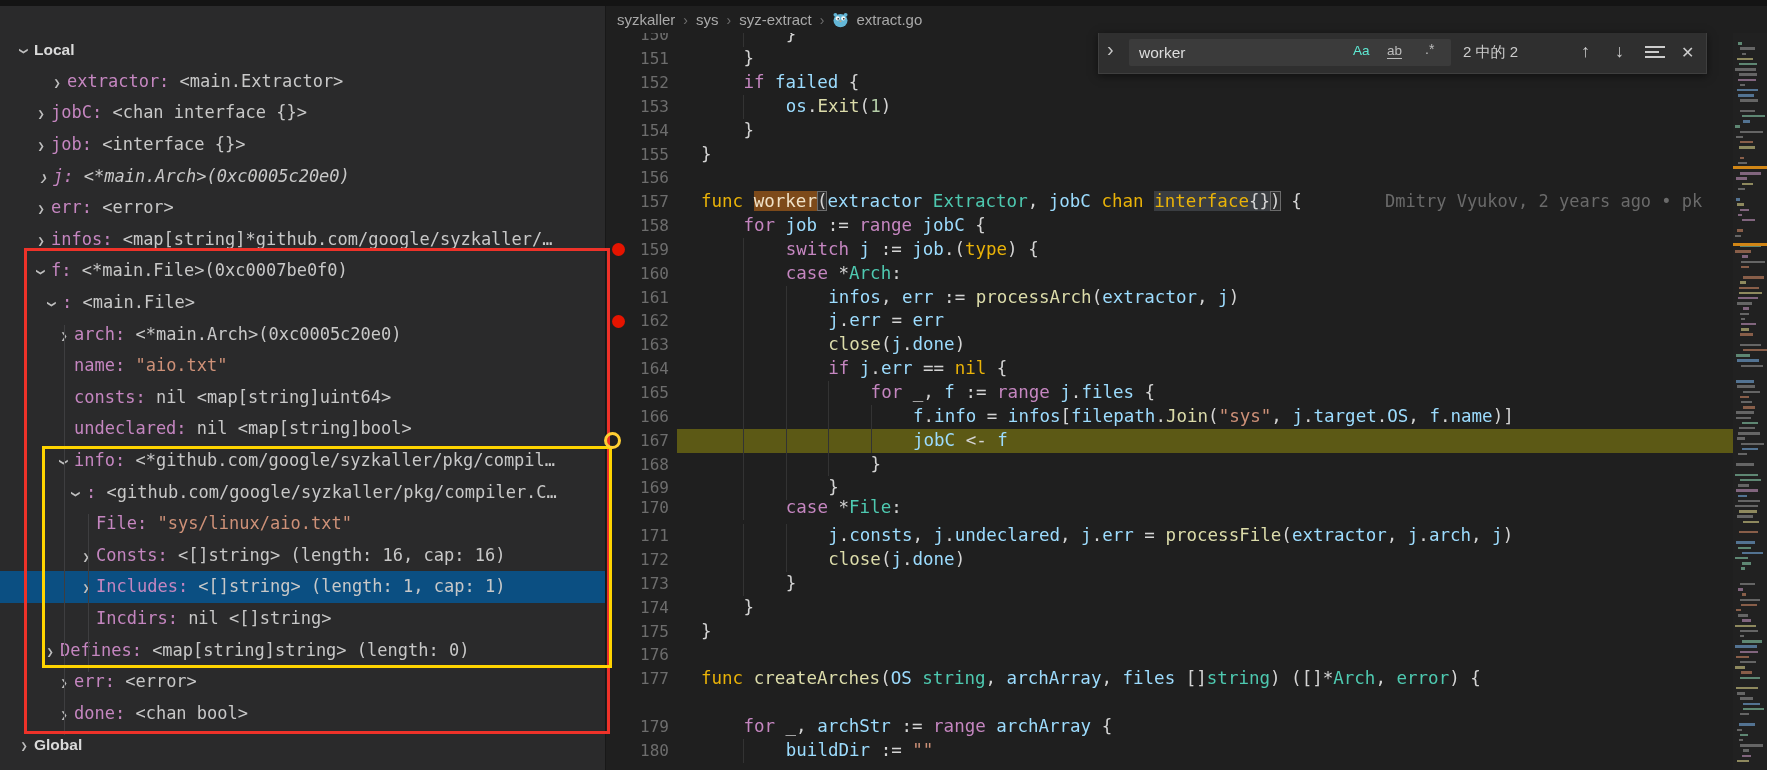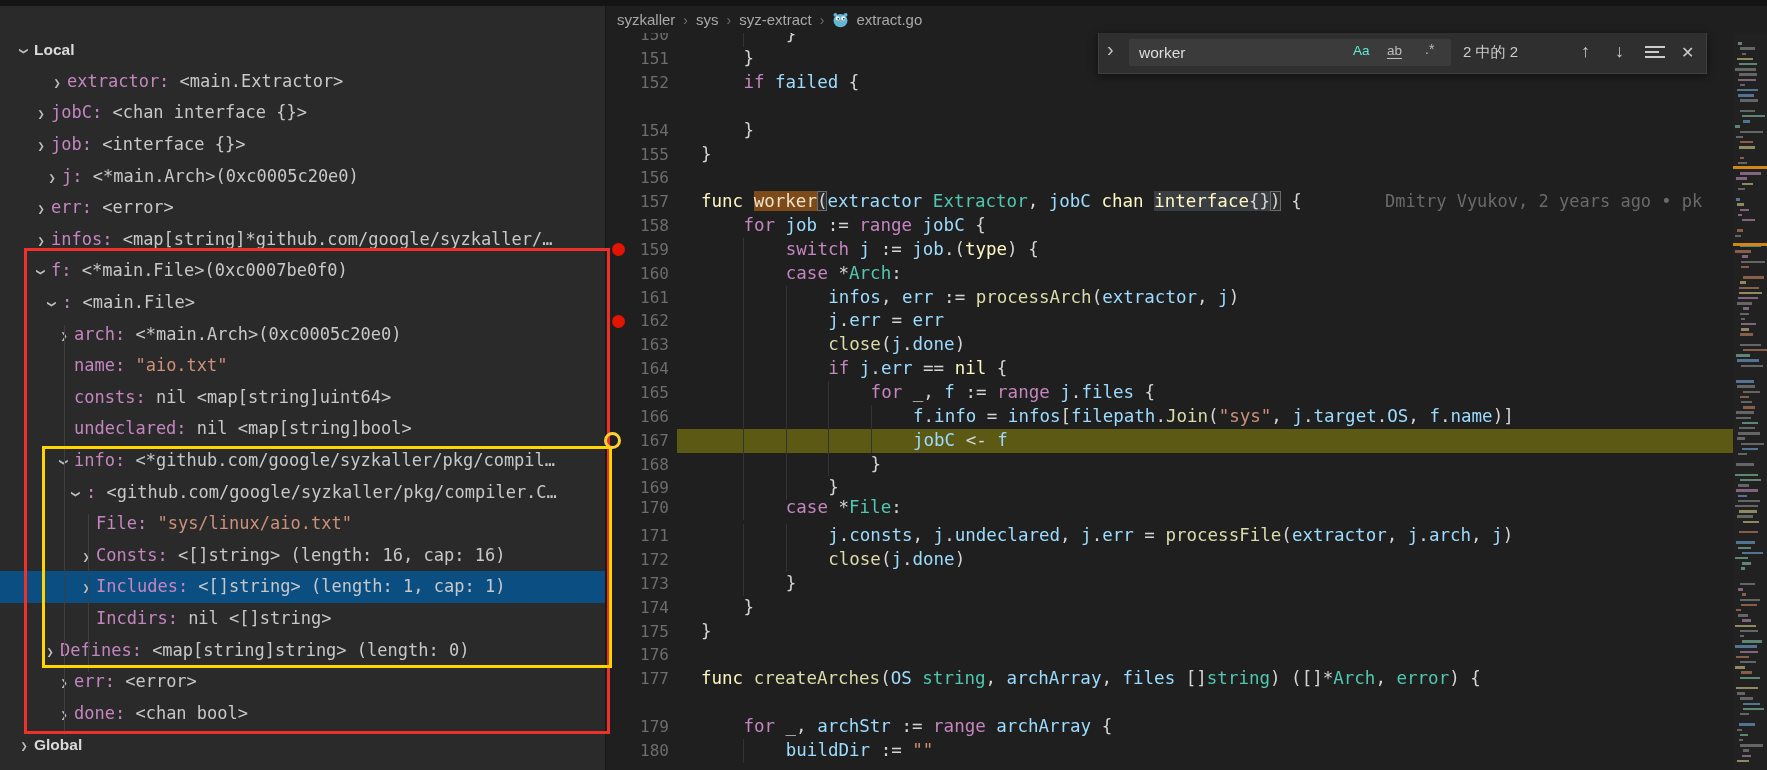--- a/index.html
+++ b/index.html
@@ -41,21 +41,21 @@
 
   
   .code{position:absolute;left:606px;top:23.3px;width:1127px;height:746px;z-index:1;}
   .crow{position:absolute;left:0;width:1127px;height:23.85px;line-height:23.85px;white-space:pre;
         font-family:"DejaVu Sans Mono",monospace;font-size:17.5px;color:#d4d4d4;}
   .crow.cur::before{content:"";position:absolute;left:71px;right:0;top:0;bottom:0;background:#5c5915;}
   .lnum{position:absolute;left:0;width:63px;text-align:right;color:#6d6d6d;font-size:16px;}
   .bp{position:absolute;left:6px;top:5.5px;width:13px;height:13px;border-radius:50%;background:#e51400;}
   .codetext{position:relative;display:inline-block;margin-left:95px;}
   .iguide{position:absolute;top:0;width:1px;height:23.85px;background:#333333;}
-  .tk-p{color:#d4d4d4;} .tk-k{color:#c586c0;} .tk-b{color:#fef9c3;} .tk-f{color:#dcdcaa;}
+  .tk-p{color:#d4d4d4;} .tk-k{color:#c586c0;} .tk-b{color:#eab308;} .tk-f{color:#dcdcaa;}
   .tk-t{color:#4ec9b0;} .tk-v{color:#9cdcfe;} .tk-s{color:#ce9178;} .tk-n{color:#b5cea8;}
   .tk-m{background:#7d4a1a;color:#f0e2c8;}
   .tk-w{background:#3a3d41;}
   .tk-bx{outline:1px solid #6b6b6b;outline-offset:-1px;background:#2e2e2e;}
   .blame{position:absolute;left:779px;top:0;color:#6a6a6a;font-size:17px;}
 
   
   .findw{position:absolute;left:1098px;top:33px;width:609px;height:41px;background:#2f2f2f;
         border:1px solid #3f3f3f;border-top:none;box-shadow:0 2px 8px rgba(0,0,0,.5);z-index:6;
         box-sizing:border-box;}
@@ -90,21 +90,21 @@
 
 <div id="app">
   <div class="topstrip"></div>
 
   <div class="sidebar">
     <div class="vrows">
         <div class="trow" style="top: 0px; padding-left: 14px;"><span class="chevbox"><span class="chev open">❯</span></span><span class="scopelabel">Local</span></div>
         <div class="trow" style="top: 31.6px; padding-left: 47px;"><span class="chevbox"><span class="chev">❯</span></span><span class="vname">extractor: </span><span class="vval">&lt;main.Extractor&gt;</span></div>
         <div class="trow" style="top: 63.2px; padding-left: 31px;"><span class="chevbox"><span class="chev">❯</span></span><span class="vname">jobC: </span><span class="vval">&lt;chan interface {}&gt;</span></div>
         <div class="trow" style="top: 94.8px; padding-left: 31px;"><span class="chevbox"><span class="chev">❯</span></span><span class="vname">job: </span><span class="vval">&lt;interface {}&gt;</span></div>
-        <div class="trow" style="top: 126.4px; padding-left: 42px;"><span class="chevbox"><span class="chev">❯</span></span><span class="vname">j: </span><span class="vval">&lt;*main.Arch&gt;(0xc0005c20e0)</span></div>
+        <div class="trow" style="top: 126.4px; padding-left: 33px; font-style: italic;"><span class="chevbox"><span class="chev">❯</span></span><span class="vname">j: </span><span class="vval">&lt;*main.Arch&gt;(0xc0005c20e0)</span></div>
         <div class="trow" style="top: 158px; padding-left: 31px;"><span class="chevbox"><span class="chev">❯</span></span><span class="vname">err: </span><span class="vval">&lt;error&gt;</span></div>
         <div class="trow" style="top: 189.6px; padding-left: 31px;"><span class="chevbox"><span class="chev">❯</span></span><span class="vname">infos: </span><span class="vval">&lt;map[string]*github.com/google/syzkaller/…</span></div>
         <div class="trow" style="top: 221.2px; padding-left: 31px;"><span class="chevbox"><span class="chev open">❯</span></span><span class="vname">f: </span><span class="vval">&lt;*main.File&gt;(0xc0007be0f0)</span></div>
         <div class="trow" style="top: 252.8px; padding-left: 42px;"><span class="chevbox"><span class="chev open">❯</span></span><span class="vname">: </span><span class="vval">&lt;main.File&gt;</span></div>
         <div class="trow" style="top: 284.4px; padding-left: 54px;"><span class="chevbox"><span class="chev">❯</span></span><span class="vname">arch: </span><span class="vval">&lt;*main.Arch&gt;(0xc0005c20e0)</span></div>
         <div class="trow" style="top: 316px; padding-left: 54px;"><span class="chevbox"></span><span class="vname">name: </span><span class="vval s">"aio.txt"</span></div>
         <div class="trow" style="top: 347.6px; padding-left: 54px;"><span class="chevbox"></span><span class="vname">consts: </span><span class="vval">nil &lt;map[string]uint64&gt;</span></div>
         <div class="trow" style="top: 379.2px; padding-left: 54px;"><span class="chevbox"></span><span class="vname">undeclared: </span><span class="vval">nil &lt;map[string]bool&gt;</span></div>
         <div class="trow" style="top: 410.8px; padding-left: 54px;"><span class="chevbox"><span class="chev open">❯</span></span><span class="vname">info: </span><span class="vval">&lt;*github.com/google/syzkaller/pkg/compil…</span></div>
         <div class="trow" style="top: 442.4px; padding-left: 66px;"><span class="chevbox"><span class="chev open">❯</span></span><span class="vname">: </span><span class="vval">&lt;github.com/google/syzkaller/pkg/compiler.C…</span></div>
@@ -120,20 +120,21 @@
     <div class="tguide" style="left:64px;top:319px;height:410px;"></div>
     <div class="tguide" style="left:88px;top:508px;height:158px;"></div>
   </div>
 
   <div class="divider"></div>
 
   <div class="code">
       <div class="crow" style="top: 0px;"><span class="lnum">150</span><span class="iguide" style="left: 137.4px;"></span><span class="codetext" style="margin-left: 179.8px;"><span class="tk-p">}</span></span></div>
       <div class="crow" style="top: 23.85px;"><span class="lnum">151</span><span class="codetext" style="margin-left: 137.4px;"><span class="tk-p">}</span></span></div>
       <div class="crow" style="top: 47.7px;"><span class="lnum">152</span><span class="codetext" style="margin-left: 137.4px;"><span class="tk-k">if</span><span class="tk-p"> </span><span class="tk-v">failed</span><span class="tk-p"> {</span></span></div>
+      <div class="crow" style="top: 71.55px;"><span class="lnum">153</span><span class="iguide" style="left: 137.4px;"></span><span class="codetext" style="margin-left: 179.8px;"><span class="tk-v">os</span><span class="tk-p">.</span><span class="tk-f">Exit</span><span class="tk-p">(</span><span class="tk-n">1</span><span class="tk-p">)</span></span></div>
       <div class="crow" style="top: 95.4px;"><span class="lnum">154</span><span class="codetext" style="margin-left: 137.4px;"><span class="tk-p">}</span></span></div>
       <div class="crow" style="top: 119.25px;"><span class="lnum">155</span><span class="codetext" style="margin-left: 95px;"><span class="tk-p">}</span></span></div>
       <div class="crow" style="top: 143.1px;"><span class="lnum">156</span><span class="codetext" style="margin-left: 95px;"></span></div>
       <div class="crow" style="top: 166.95px;"><span class="lnum">157</span><span class="codetext" style="margin-left: 95px;"><span class="tk-b">func</span><span class="tk-p"> </span><span class="tk-m">worker</span><span class="tk-bx">(</span><span class="tk-v">extractor</span><span class="tk-p"> </span><span class="tk-t">Extractor</span><span class="tk-p">, </span><span class="tk-v">jobC</span><span class="tk-p"> </span><span class="tk-b">chan</span><span class="tk-p"> </span><span class="tk-b tk-w">interface</span><span class="tk-p tk-w">{}</span><span class="tk-bx">)</span><span class="tk-p"> {</span></span><span class="blame">Dmitry Vyukov, 2 years ago • pk</span></div>
       <div class="crow" style="top: 190.8px;"><span class="lnum">158</span><span class="codetext" style="margin-left: 137.4px;"><span class="tk-k">for</span><span class="tk-p"> </span><span class="tk-v">job</span><span class="tk-p"> := </span><span class="tk-k">range</span><span class="tk-p"> </span><span class="tk-v">jobC</span><span class="tk-p"> {</span></span></div>
       <div class="crow" style="top: 214.65px;"><span class="bp"></span><span class="lnum">159</span><span class="iguide" style="left: 137.4px;"></span><span class="codetext" style="margin-left: 179.8px;"><span class="tk-k">switch</span><span class="tk-p"> </span><span class="tk-v">j</span><span class="tk-p"> := </span><span class="tk-v">job</span><span class="tk-p">.(</span><span class="tk-b">type</span><span class="tk-p">) {</span></span></div>
       <div class="crow" style="top: 238.5px;"><span class="lnum">160</span><span class="iguide" style="left: 137.4px;"></span><span class="codetext" style="margin-left: 179.8px;"><span class="tk-k">case</span><span class="tk-p"> *</span><span class="tk-t">Arch</span><span class="tk-p">:</span></span></div>
       <div class="crow" style="top: 262.35px;"><span class="lnum">161</span><span class="iguide" style="left: 137.4px;"></span><span class="iguide" style="left: 179.8px;"></span><span class="codetext" style="margin-left: 222.2px;"><span class="tk-v">infos</span><span class="tk-p">, </span><span class="tk-v">err</span><span class="tk-p"> := </span><span class="tk-f">processArch</span><span class="tk-p">(</span><span class="tk-v">extractor</span><span class="tk-p">, </span><span class="tk-v">j</span><span class="tk-p">)</span></span></div>
       <div class="crow" style="top: 286.2px;"><span class="bp"></span><span class="lnum">162</span><span class="iguide" style="left: 137.4px;"></span><span class="iguide" style="left: 179.8px;"></span><span class="codetext" style="margin-left: 222.2px;"><span class="tk-v">j</span><span class="tk-p">.</span><span class="tk-v">err</span><span class="tk-p"> = </span><span class="tk-v">err</span></span></div>
       <div class="crow" style="top: 310.05px;"><span class="lnum">163</span><span class="iguide" style="left: 137.4px;"></span><span class="iguide" style="left: 179.8px;"></span><span class="codetext" style="margin-left: 222.2px;"><span class="tk-f">close</span><span class="tk-p">(</span><span class="tk-v">j</span><span class="tk-p">.</span><span class="tk-v">done</span><span class="tk-p">)</span></span></div>

